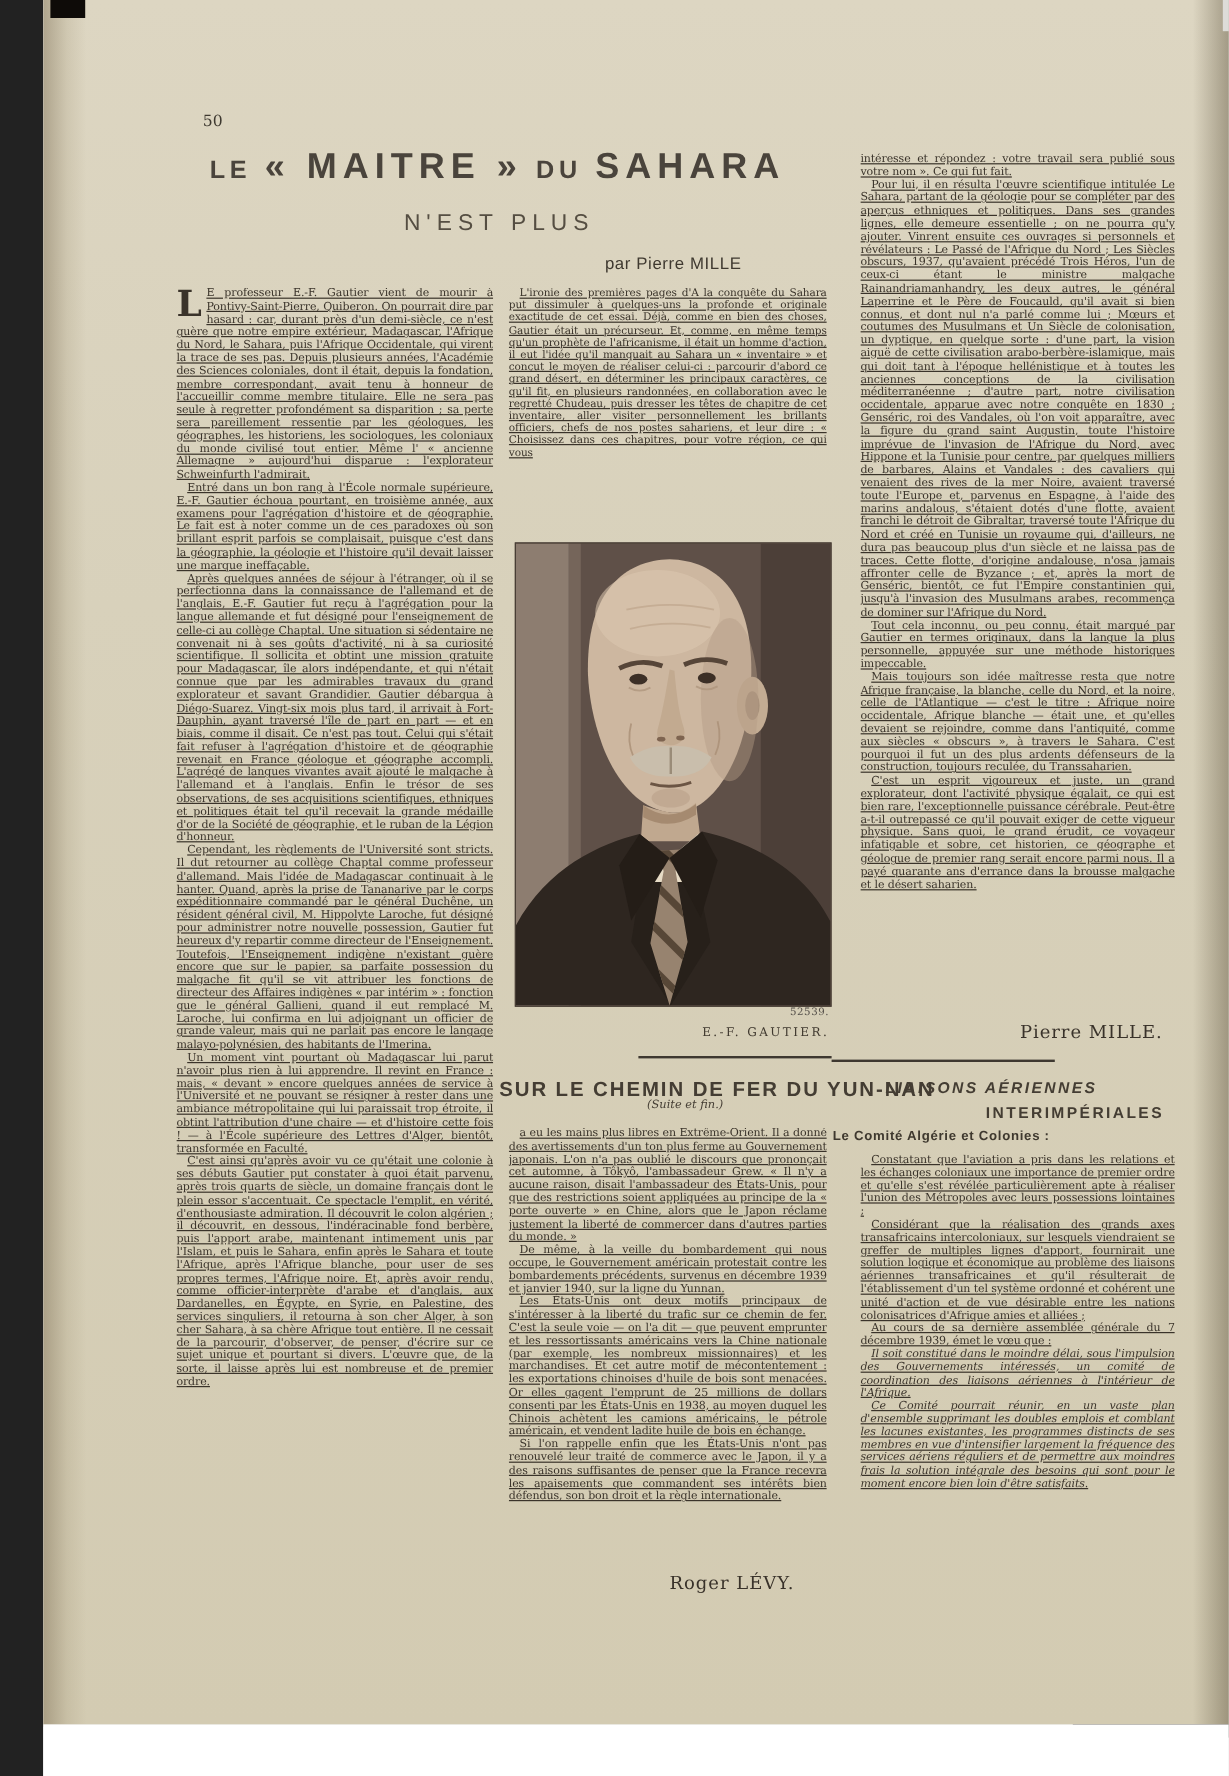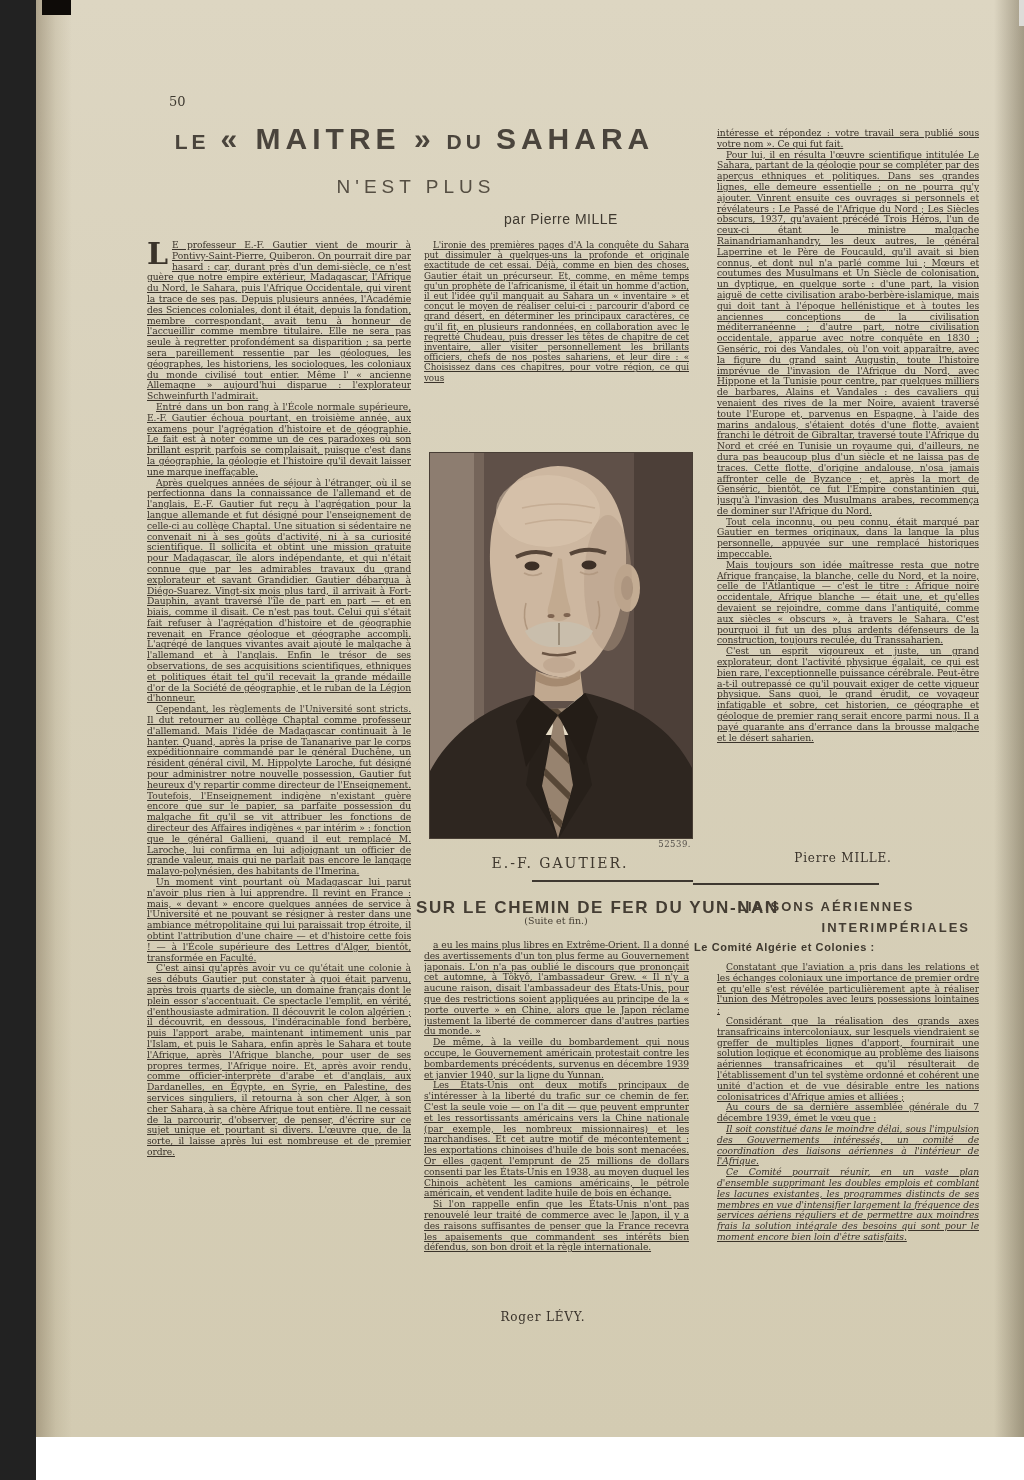--- a/index.html
+++ b/index.html
@@ -31,43 +31,43 @@
   .col p{margin:0;text-indent:9px;}
   .col p.noindent{text-indent:0;}
   .col1{left:111px;top:240px;width:264px;height:1096px;}
   .col2intro{left:388px;top:240px;width:265px;height:208px;font-size:8.8px;line-height:10.2px;}
   .col2body{left:388px;top:940px;width:265px;height:368px;}
   .col3{left:681px;top:128px;width:262px;height:720px;}
   .col3b{left:681px;top:962px;width:262px;height:374px;}
   .dropcap{float:left;font-size:30px;line-height:26px;font-weight:700;
            margin:1px 4px 0 0;color:#3a332a;}
   .ital{font-style:italic;}
-  .sig{position:absolute;font-size:12px;letter-spacing:.8px;color:#39322a;text-align:center;}
+  .sig{position:absolute;font-size:15px;letter-spacing:.8px;color:#39322a;text-align:right;}
   .sig-mille{left:681px;top:851px;width:252px;}
   .sig-levy{left:388px;top:1310px;width:252px;padding-right:14px;box-sizing:border-box;}
   
   .photo-frame{position:absolute;left:393px;top:452px;width:262px;height:385px;
                border:1px solid #483e35;background:#5f5048;}
   .photo-num{position:absolute;left:555px;top:839px;width:100px;text-align:right;
              font-size:8.5px;color:#55504a;letter-spacing:.5px;}
-  .photo-caption{position:absolute;left:393px;top:855px;width:262px;text-align:center;
-             font-size:14px;letter-spacing:2px;color:#3f382e;}
+  .photo-caption{position:absolute;left:393px;top:855px;width:262px;text-align:right;
+             font-size:10px;letter-spacing:2px;color:#3f382e;}
   
   .rule{position:absolute;height:2px;background:#3e3830;}
   .rule-yunnan{left:496px;top:880px;width:161px;}
   .rule-liaisons{left:657px;top:883px;width:186px;}
   .yunnan-title{position:absolute;left:380px;top:898px;width:280px;text-align:center;
         font-family:"Liberation Sans",sans-serif;font-weight:700;font-size:17px;
         letter-spacing:1.6px;color:#443d33;white-space:nowrap;}
-  .yunnan-sub{position:absolute;left:380px;top:915px;width:280px;text-align:center;
-        font-size:9.5px;color:#453e34;}
+  .yunnan-sub{position:absolute;left:395px;top:915px;width:280px;text-align:center;
+        font-size:9.5px;font-style:italic;color:#453e34;}
   .liaisons-title{position:absolute;left:680px;top:899px;width:256px;
         font-family:"Liberation Sans",sans-serif;font-weight:700;font-size:13px;
         letter-spacing:2px;color:#443d33;}
-  .liaisons-title .l1{text-align:left;padding-left:22px;}
+  .liaisons-title .l1{text-align:left;padding-left:22px;font-style:italic;}
   .liaisons-title .l2{text-align:right;padding-right:2px;margin-top:6px;}
   .liaisons-subhead{position:absolute;left:658px;top:941px;width:250px;
         font-family:"Liberation Sans",sans-serif;font-weight:700;font-size:11px;
         letter-spacing:.6px;color:#3e382e;}
   
   .masthead{position:absolute;left:128px;top:1341px;width:260px;
         font-family:"Liberation Sans",sans-serif;font-weight:700;color:#3b372f;}
   .masthead .m1{font-size:11.5px;letter-spacing:1.4px;}
   .masthead .m2{font-size:11.5px;letter-spacing:1.8px;margin-top:5px;}
   
@@ -167,21 +167,21 @@
       <p>a eu les mains plus libres en Extrême-Orient. Il a donné des avertissements d'un ton plus ferme au Gouvernement japonais. L'on n'a pas oublié le discours que prononçait cet automne, à Tôkyô, l'ambassadeur Grew. « Il n'y a aucune raison, disait l'ambassadeur des États-Unis, pour que des restrictions soient appliquées au principe de la « porte ouverte » en Chine, alors que le Japon réclame justement la liberté de commercer dans d'autres parties du monde. »</p>
       <p>De même, à la veille du bombardement qui nous occupe, le Gouvernement américain protestait contre les bombardements précédents, survenus en décembre 1939 et janvier 1940, sur la ligne du Yunnan.</p>
       <p>Les États-Unis ont deux motifs principaux de s'intéresser à la liberté du trafic sur ce chemin de fer. C'est la seule voie — on l'a dit — que peuvent emprunter et les ressortissants américains vers la Chine nationale (par exemple, les nombreux missionnaires) et les marchandises. Et cet autre motif de mécontentement : les exportations chinoises d'huile de bois sont menacées. Or elles gagent l'emprunt de 25 millions de dollars consenti par les États-Unis en 1938, au moyen duquel les Chinois achètent les camions américains, le pétrole américain, et vendent ladite huile de bois en échange.</p>
       <p>Si l'on rappelle enfin que les États-Unis n'ont pas renouvelé leur traité de commerce avec le Japon, il y a des raisons suffisantes de penser que la France recevra les apaisements que commandent ses intérêts bien défendus, son bon droit et la règle internationale.</p>
     </div>
     <div class="sig sig-levy">Roger LÉVY.</div>
 
     <div class="col col3">
       <p class="noindent">intéresse et répondez : votre travail sera publié sous votre nom ». Ce qui fut fait.</p>
       <p>Pour lui, il en résulta l'œuvre scientifique intitulée Le Sahara, partant de la géologie pour se compléter par des aperçus ethniques et politiques. Dans ses grandes lignes, elle demeure essentielle ; on ne pourra qu'y ajouter. Vinrent ensuite ces ouvrages si personnels et révélateurs : Le Passé de l'Afrique du Nord ; Les Siècles obscurs, 1937, qu'avaient précédé Trois Héros, l'un de ceux-ci étant le ministre malgache Rainandriamanhandry, les deux autres, le général Laperrine et le Père de Foucauld, qu'il avait si bien connus, et dont nul n'a parlé comme lui ; Mœurs et coutumes des Musulmans et Un Siècle de colonisation, un dyptique, en quelque sorte : d'une part, la vision aiguë de cette civilisation arabo-berbère-islamique, mais qui doit tant à l'époque hellénistique et à toutes les anciennes conceptions de la civilisation méditerranéenne ; d'autre part, notre civilisation occidentale, apparue avec notre conquête en 1830 ; Genséric, roi des Vandales, où l'on voit apparaître, avec la figure du grand saint Augustin, toute l'histoire imprévue de l'invasion de l'Afrique du Nord, avec Hippone et la Tunisie pour centre, par quelques milliers de barbares, Alains et Vandales : des cavaliers qui venaient des rives de la mer Noire, avaient traversé toute l'Europe et, parvenus en Espagne, à l'aide des marins andalous, s'étaient dotés d'une flotte, avaient franchi le détroit de Gibraltar, traversé toute l'Afrique du Nord et créé en Tunisie un royaume qui, d'ailleurs, ne dura pas beaucoup plus d'un siècle et ne laissa pas de traces. Cette flotte, d'origine andalouse, n'osa jamais affronter celle de Byzance ; et, après la mort de Genséric, bientôt, ce fut l'Empire constantinien qui, jusqu'à l'invasion des Musulmans arabes, recommença de dominer sur l'Afrique du Nord.</p>
-      <p>Tout cela inconnu, ou peu connu, était marqué par Gautier en termes originaux, dans la langue la plus personnelle, appuyée sur une remplacé historiques impeccable.</p>
+      <p>Tout cela inconnu, ou peu connu, était marqué par Gautier en termes originaux, dans la langue la plus personnelle, appuyée sur une méthode historiques impeccable.</p>
       <p>Mais toujours son idée maîtresse resta que notre Afrique française, la blanche, celle du Nord, et la noire, celle de l'Atlantique — c'est le titre : Afrique noire occidentale, Afrique blanche — était une, et qu'elles devaient se rejoindre, comme dans l'antiquité, comme aux siècles « obscurs », à travers le Sahara. C'est pourquoi il fut un des plus ardents défenseurs de la construction, toujours reculée, du Transsaharien.</p>
       <p>C'est un esprit vigoureux et juste, un grand explorateur, dont l'activité physique égalait, ce qui est bien rare, l'exceptionnelle puissance cérébrale. Peut-être a-t-il outrepassé ce qu'il pouvait exiger de cette vigueur physique. Sans quoi, le grand érudit, ce voyageur infatigable et sobre, cet historien, ce géographe et géologue de premier rang serait encore parmi nous. Il a payé quarante ans d'errance dans la brousse malgache et le désert saharien.</p>
     </div>
     <div class="sig sig-mille">Pierre MILLE.</div>
 
     <div class="rule rule-liaisons"></div>
     <div class="liaisons-title">
       <div class="l1">LIAISONS AÉRIENNES</div>
       <div class="l2">INTERIMPÉRIALES</div>
     </div>

